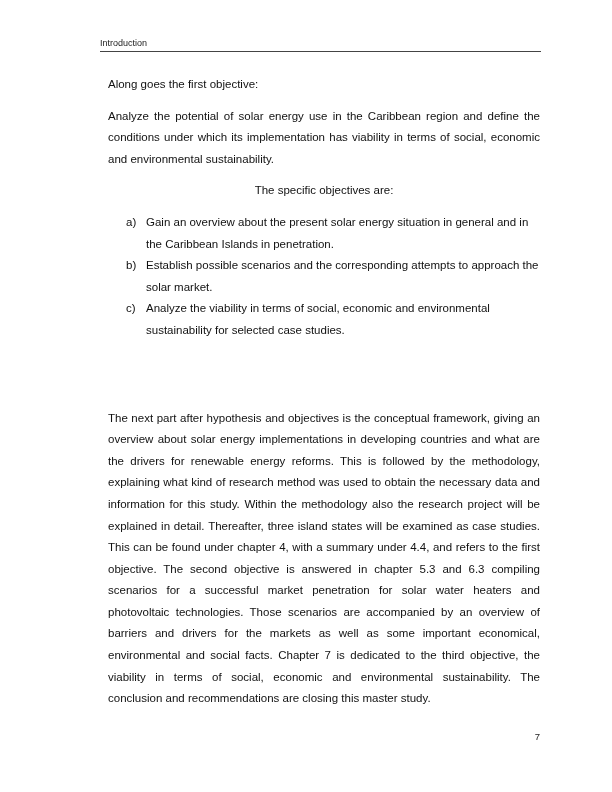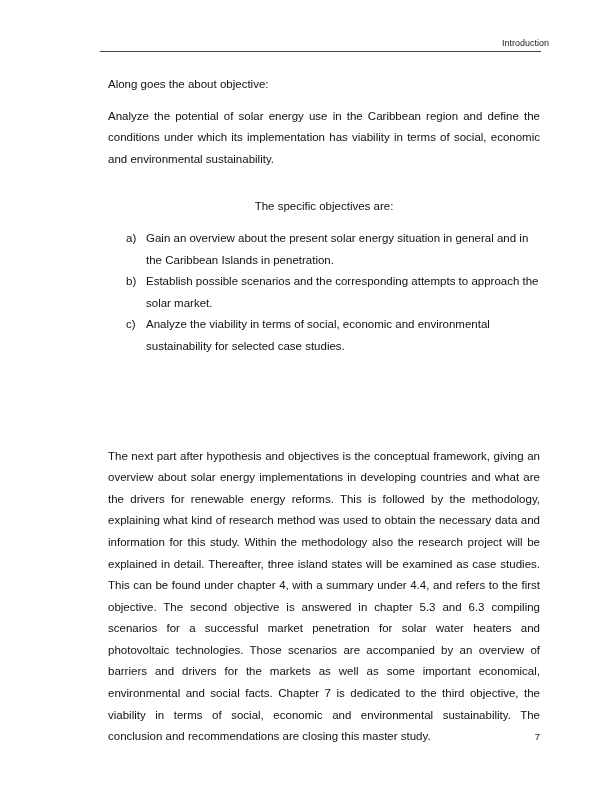--- a/index.html
+++ b/index.html
@@ -14,22 +14,21 @@
     background: #ffffff;
     font-family: "Liberation Sans", sans-serif;
     color: #1a1a1a;
     box-sizing: border-box;
     overflow: hidden;
   }
   .running-header {
     position: absolute;
     top: 38px;
     left: 100px;
-    right: 63px;
-    text-align: right;
+    right: 54px;
     font-size: 9px;
     color: #222;
   }
   .header-rule {
     position: absolute;
     top: 51px;
     left: 100px;
     right: 71px;
     height: 0;
     border-top: 1px solid #444;
@@ -46,21 +45,21 @@
   .para {
     margin: 0 0 0 0;
   }
   .lead {
     margin-top: 4px;
     margin-bottom: 10px;
     text-align: left;
   }
   .justified {
     text-align: justify;
-    margin-bottom: 26px;
+    margin-bottom: 10px;
   }
   .specific-intro {
     margin-top: 1px;
     margin-bottom: 10px;
     text-align: center;
   }
   .objective-list {
     margin: 0 0 0 18px;
     padding: 0;
   }
@@ -69,21 +68,21 @@
     align-items: flex-start;
     text-align: left;
   }
   .objective-marker {
     flex: 0 0 20px;
   }
   .objective-text {
     flex: 1 1 auto;
   }
   .body-paragraph {
-    margin-top: 88px;
+    margin-top: 66px;
     text-align: justify;
   }
   .page-footer {
     position: absolute;
     bottom: 50px;
     right: 72px;
     font-size: 9.5px;
     color: #222;
   }
 </style>
@@ -91,21 +90,21 @@
 <body>
 
 <div class="page">
 
   <div class="running-header">Introduction</div>
 
   <div class="header-rule"></div>
 
   <div class="content">
 
-    <p class="para lead">Along goes the about objective:</p>
+    <p class="para lead">Along goes the first objective:</p>
 
     <p class="para justified">Analyze the potential of solar energy use in the Caribbean region and define the conditions under which its implementation has viability in terms of social, economic and environmental sustainability.</p>
 
     <p class="para specific-intro">The specific objectives are:</p>
 
     <div class="objective-list">
 
       <div class="objective-item">
         <span class="objective-marker">a)</span>
         <span class="objective-text">Gain an overview about the present solar energy situation in general and in the Caribbean Islands in penetration.</span>

